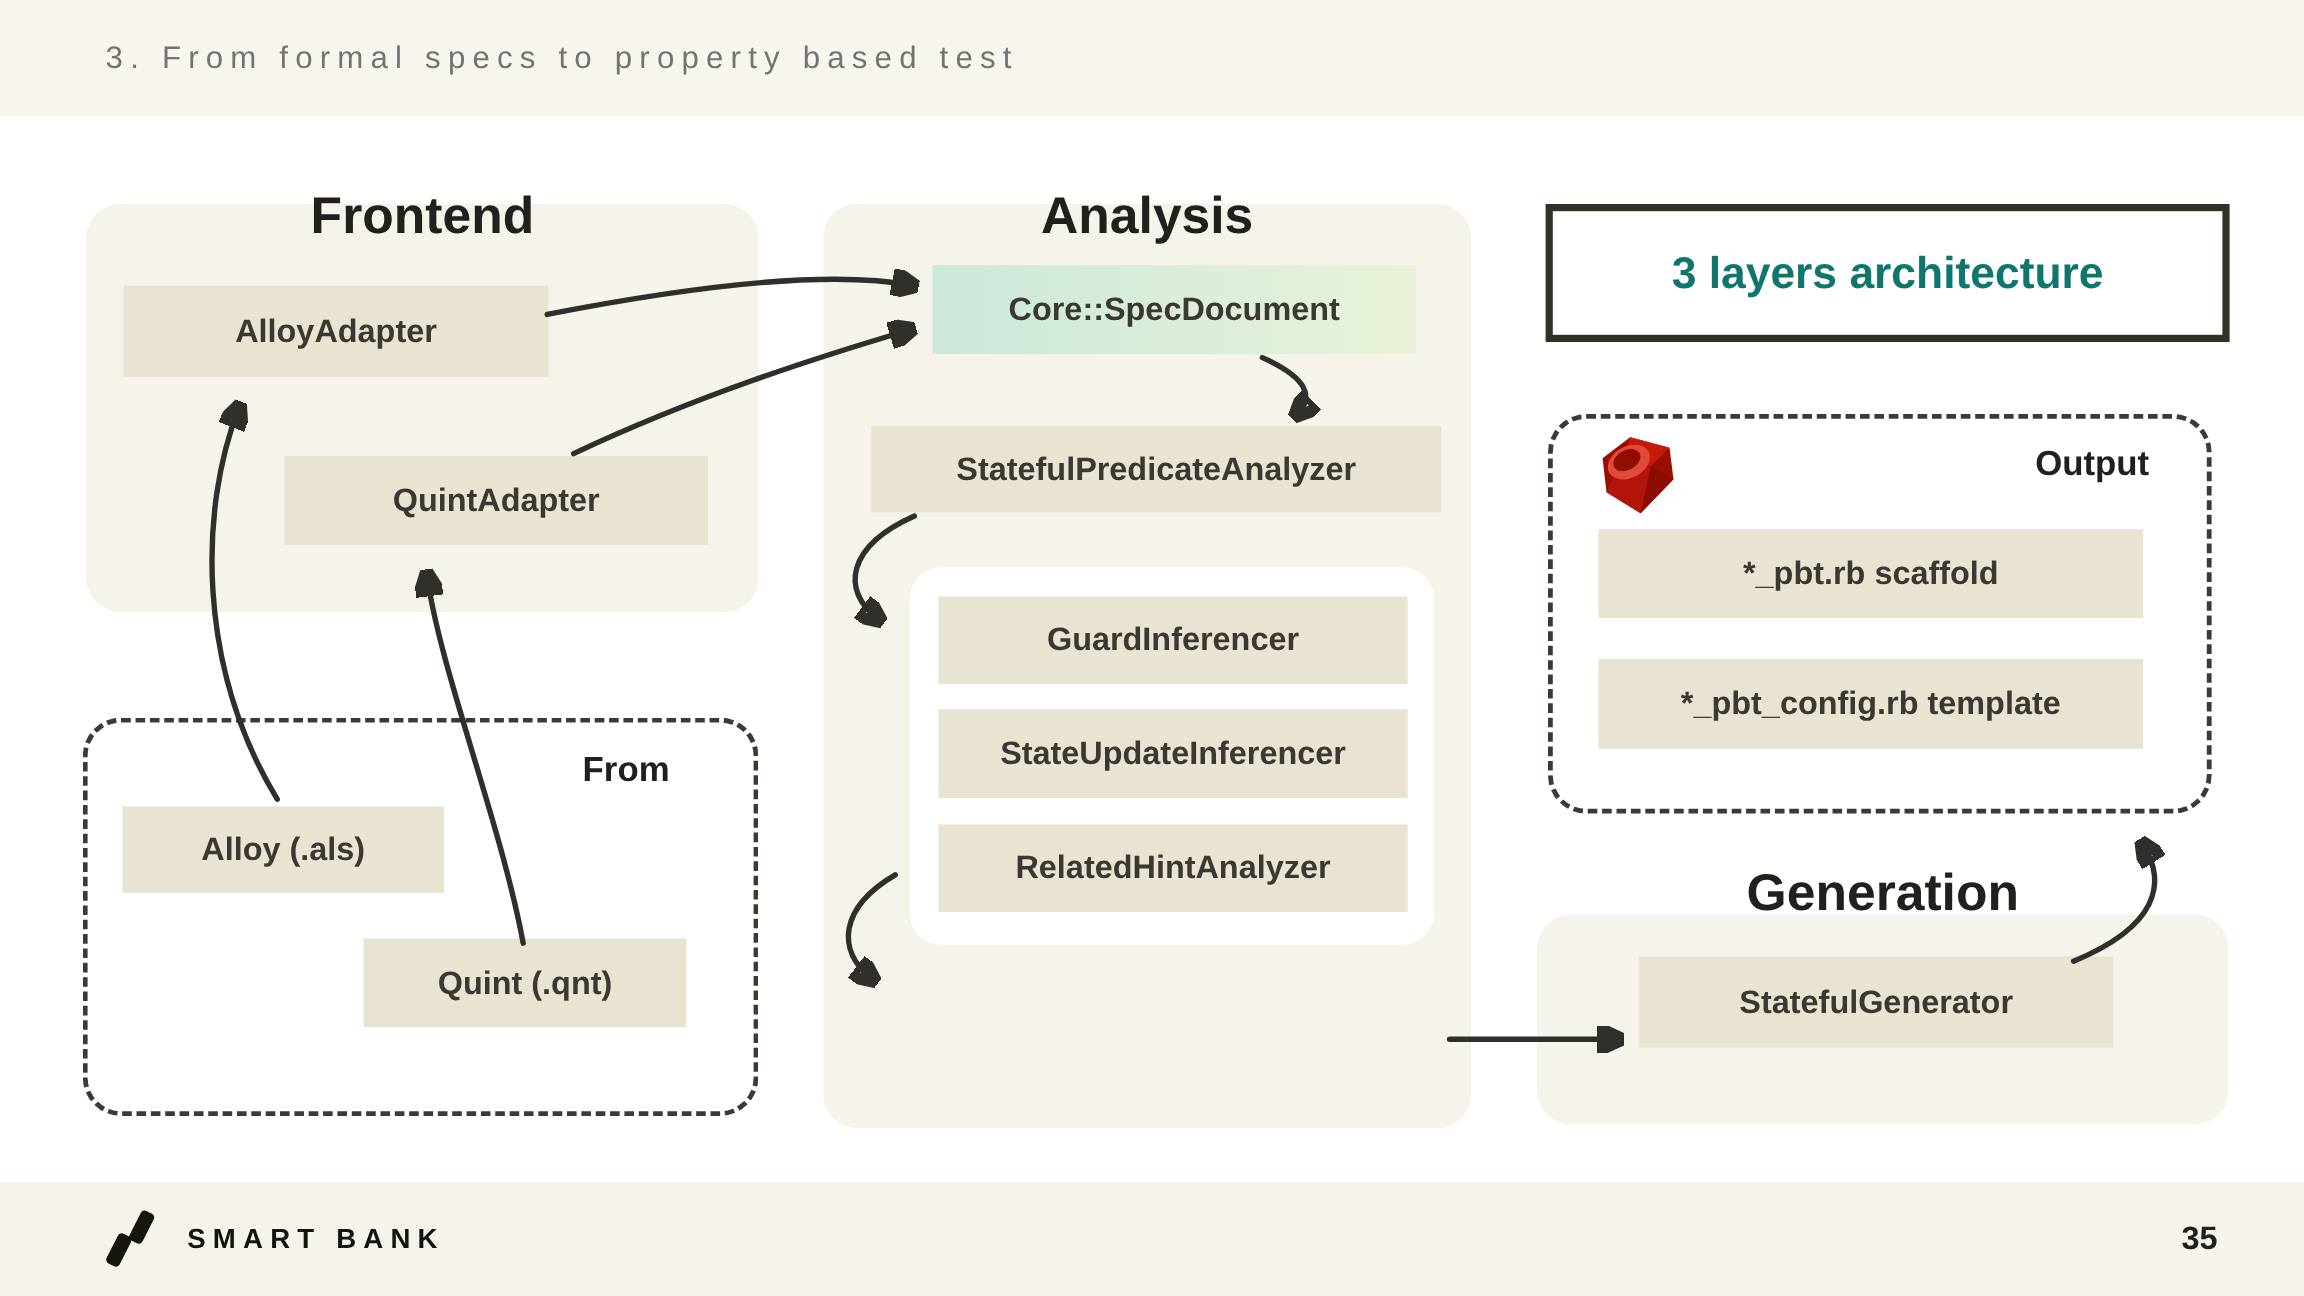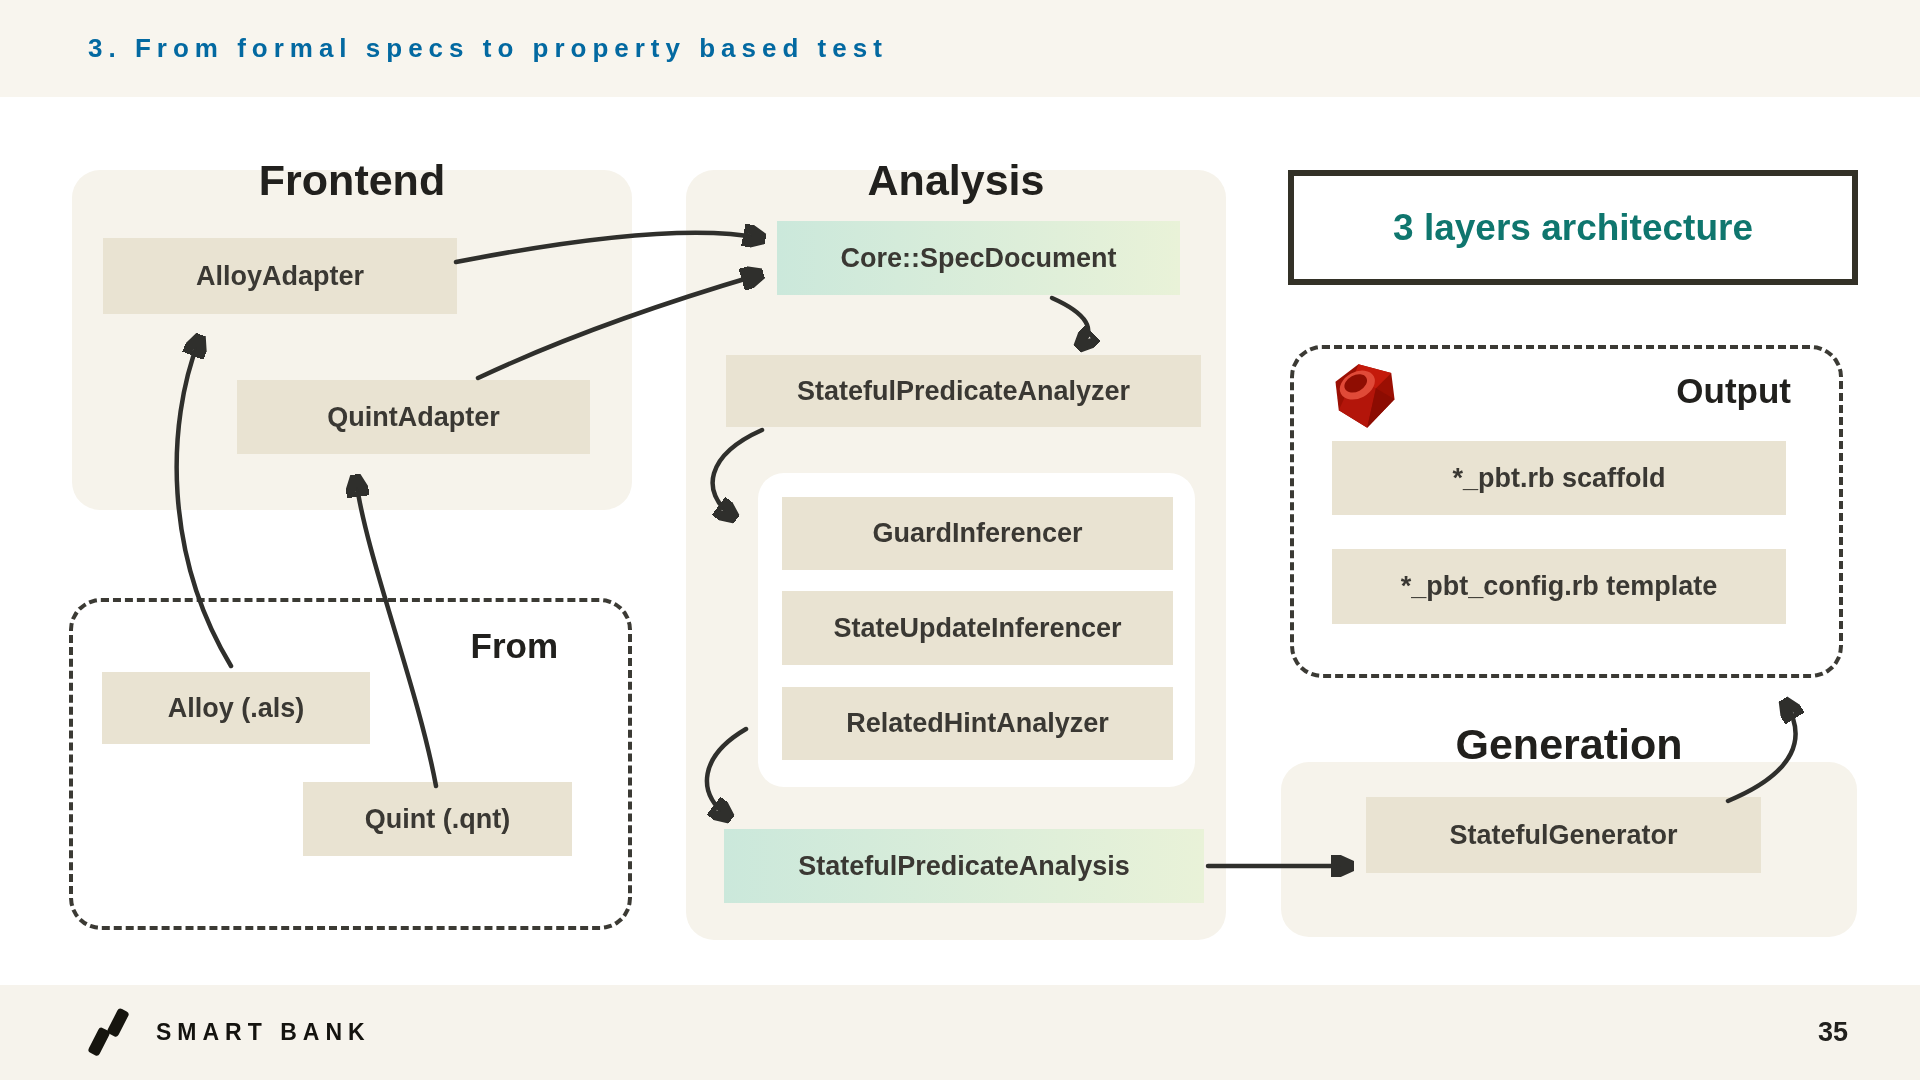--- a/index.html
+++ b/index.html
@@ -3,39 +3,39 @@
 <meta charset="utf-8">
 <style>
   html,body{margin:0;padding:0;background:#ffffff;}
   .slide{
     position:relative;width:1920px;height:1080px;background:#ffffff;
     font-family:"Liberation Sans",sans-serif;overflow:hidden;
   }
   
   .titlebar{position:absolute;left:0;top:0;width:100%;height:97px;background:#f8f5ee;}
   .titlebar .slide-title{
-    margin:0;padding-left:88px;line-height:97px;font-size:26px;font-weight:700;
-    letter-spacing:6px;color:#0369a1;white-space:nowrap;
+    margin:0;padding-left:88px;line-height:97px;font-size:26px;font-weight:400;
+    letter-spacing:6px;color:#737373;white-space:nowrap;
   }
   .footerbar{position:absolute;left:0;top:985px;width:100%;height:95px;background:#f6f3ec;}
   .footer-logo{position:absolute;left:86px;top:0;height:95px;display:flex;align-items:center;gap:18px;}
   .footer-logo svg{display:block;}
   .logo-text{font-size:23px;font-weight:700;letter-spacing:6px;color:#14130f;white-space:nowrap;}
   .page-number{
     position:absolute;right:72px;top:0;height:95px;display:flex;align-items:center;
     font-size:27px;font-weight:700;color:#21201d;
   }
   
   .panel{position:absolute;background:#f6f3eb;border-radius:28px;}
   .panel-title{
     position:absolute;left:0;width:100%;text-align:center;
     font-size:43px;font-weight:700;color:#21201d;white-space:nowrap;
   }
   .dashed-panel{position:absolute;border:4px dashed #3b3a34;border-radius:32px;box-sizing:border-box;background:transparent;}
-  .corner-label{position:absolute;font-size:35px;font-weight:700;color:#21201d;white-space:nowrap;}
+  .corner-label{position:absolute;font-size:29px;font-weight:700;color:#21201d;white-space:nowrap;}
   
   .node{
     position:absolute;display:flex;align-items:center;justify-content:center;
     font-size:27px;font-weight:700;color:#3a3833;background:#e9e3d2;white-space:nowrap;
   }
   .node.green{background:linear-gradient(90deg,#cbe8db 0%,#e9f2d8 100%);}
   
   .frontend{left:72px;top:170px;width:560px;height:340px;}
   .frontend .panel-title{top:-14px;}
   .n-alloy-adapter{left:31px;top:68px;width:354px;height:76px;}
@@ -92,21 +92,20 @@
 
   <section class="panel analysis">
     <div class="panel-title">Analysis</div>
     <div class="node n-sp-analyzer">StatefulPredicateAnalyzer</div>
     <div class="node green n-core-spec">Core::SpecDocument</div>
     <div class="inferencer-group">
       <div class="node n-guard">GuardInferencer</div>
       <div class="node n-state-update">StateUpdateInferencer</div>
       <div class="node n-related-hint">RelatedHintAnalyzer</div>
     </div>
-    <div class="node green n-sp-analysis">StatefulPredicateAnalysis</div>
   </section>
 
   <div class="arch-box">3 layers architecture</div>
 
   <section class="dashed-panel output-panel">
     <svg class="ruby-icon" viewBox="0 0 64 64" aria-hidden="true">
       <polygon points="26,3 56,11 59,35 34,61 8,45 5,19" fill="#9b0f03"></polygon>
       <polygon points="26,3 56,11 42,25 20,19" fill="#c41a0b"></polygon>
       <polygon points="20,19 42,25 34,61 8,45" fill="#b3150a"></polygon>
       <polygon points="42,25 59,35 34,61" fill="#8c0c02"></polygon>

